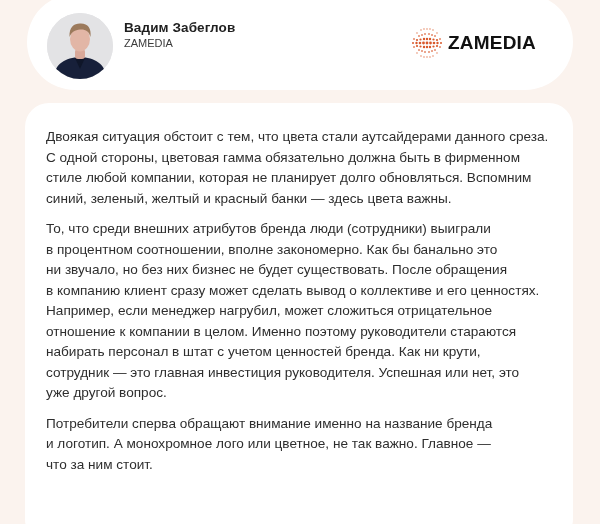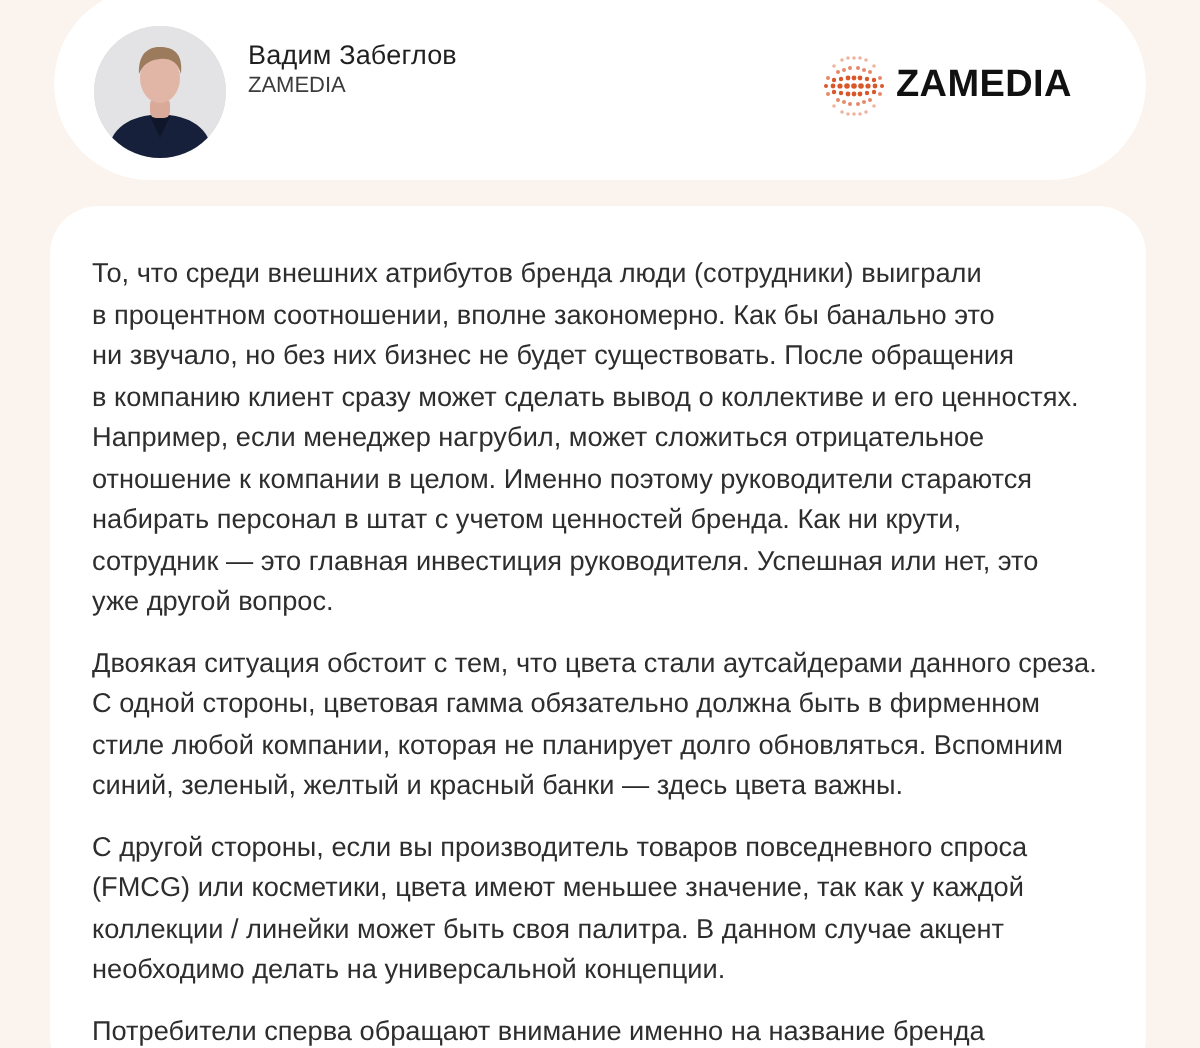--- a/index.html
+++ b/index.html
@@ -38,21 +38,21 @@
       background: #e4e4e6;
     }
     .avatar svg { display: block; }
     .author-info {
       position: absolute;
       left: 97px;
       top: 26px;
     }
     .author-name {
       font-size: 13.5px;
-      font-weight: normal;
+      font-weight: bold;
       color: #1f1f1f;
       letter-spacing: 0.1px;
       line-height: 16px;
     }
     .author-role {
       margin-top: 8px;
       font-size: 11px;
       color: #3b3b3b;
       line-height: 15px;
     }
@@ -185,34 +185,30 @@
             <circle cx="29" cy="22" r="1.1"></circle>
         </g>
       </g>
     </svg>
     <span class="logo-text">ZAMEDIA</span>
   </div>
 </div>
 
 <div class="article-card">
   <div class="article-body">
+    <p class="paragraph">Двоякая ситуация обстоит с тем, что цвета стали аутсайдерами данного среза.
+С одной стороны, цветовая гамма обязательно должна быть в фирменном
+стиле любой компании, которая не планирует долго обновляться. Вспомним
+синий, зеленый, желтый и красный банки — здесь цвета важны.</p>
     <p class="paragraph">То, что среди внешних атрибутов бренда люди (сотрудники) выиграли
 в процентном соотношении, вполне закономерно. Как бы банально это
 ни звучало, но без них бизнес не будет существовать. После обращения
 в компанию клиент сразу может сделать вывод о коллективе и его ценностях.
 Например, если менеджер нагрубил, может сложиться отрицательное
 отношение к компании в целом. Именно поэтому руководители стараются
 набирать персонал в штат с учетом ценностей бренда. Как ни крути,
 сотрудник — это главная инвестиция руководителя. Успешная или нет, это
 уже другой вопрос.</p>
-    <p class="paragraph">Двоякая ситуация обстоит с тем, что цвета стали аутсайдерами данного среза.
-С одной стороны, цветовая гамма обязательно должна быть в фирменном
-стиле любой компании, которая не планирует долго обновляться. Вспомним
-синий, зеленый, желтый и красный банки — здесь цвета важны.</p>
-    <p class="paragraph">С другой стороны, если вы производитель товаров повседневного спроса
-(FMCG) или косметики, цвета имеют меньшее значение, так как у каждой
-коллекции / линейки может быть своя палитра. В данном случае акцент
-необходимо делать на универсальной концепции.</p>
     <p class="paragraph">Потребители сперва обращают внимание именно на название бренда
 и логотип. А монохромное лого или цветное, не так важно. Главное —
 что за ним стоит.</p>
   </div>
 </div>
 
 </body></html>

